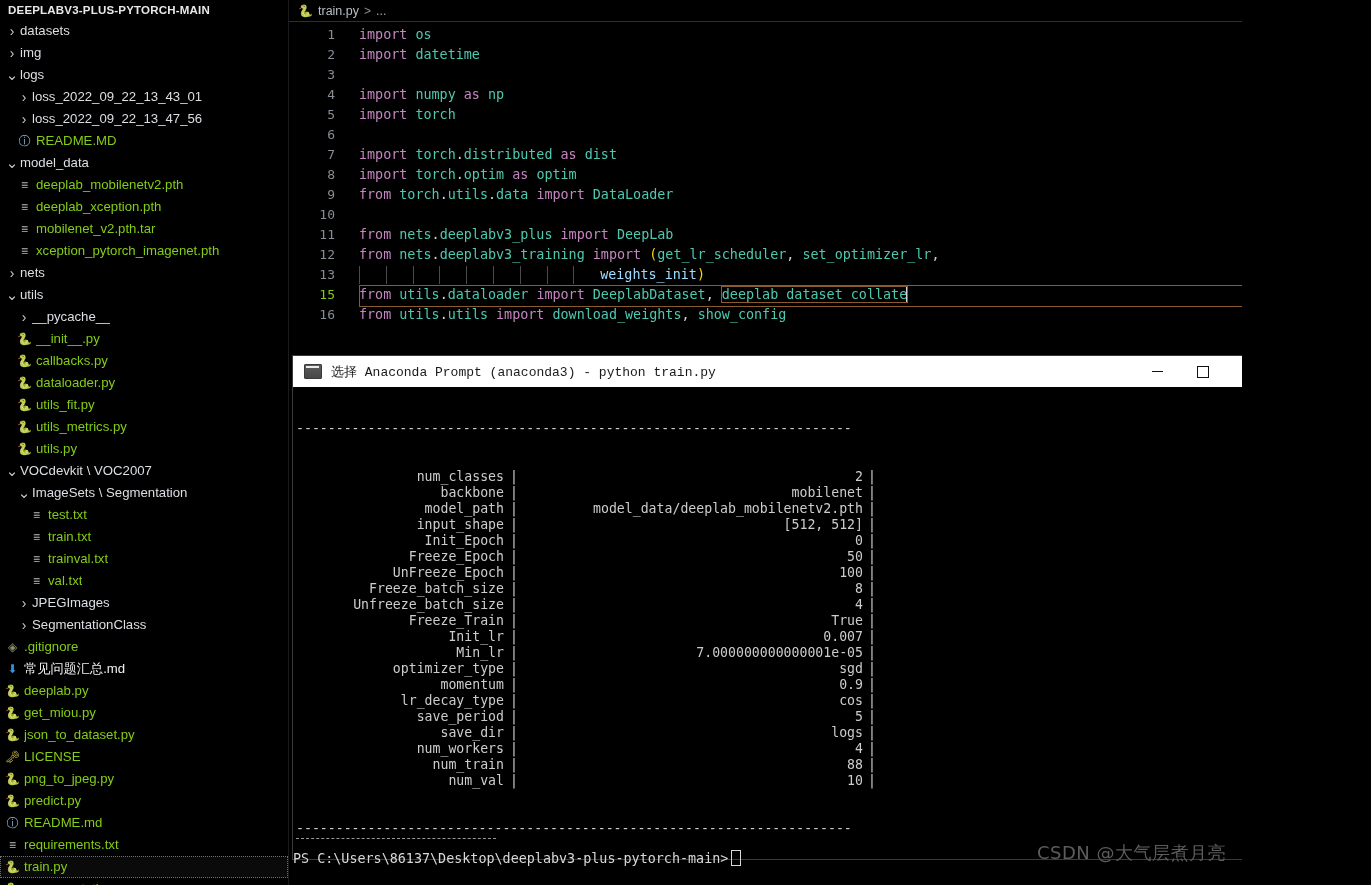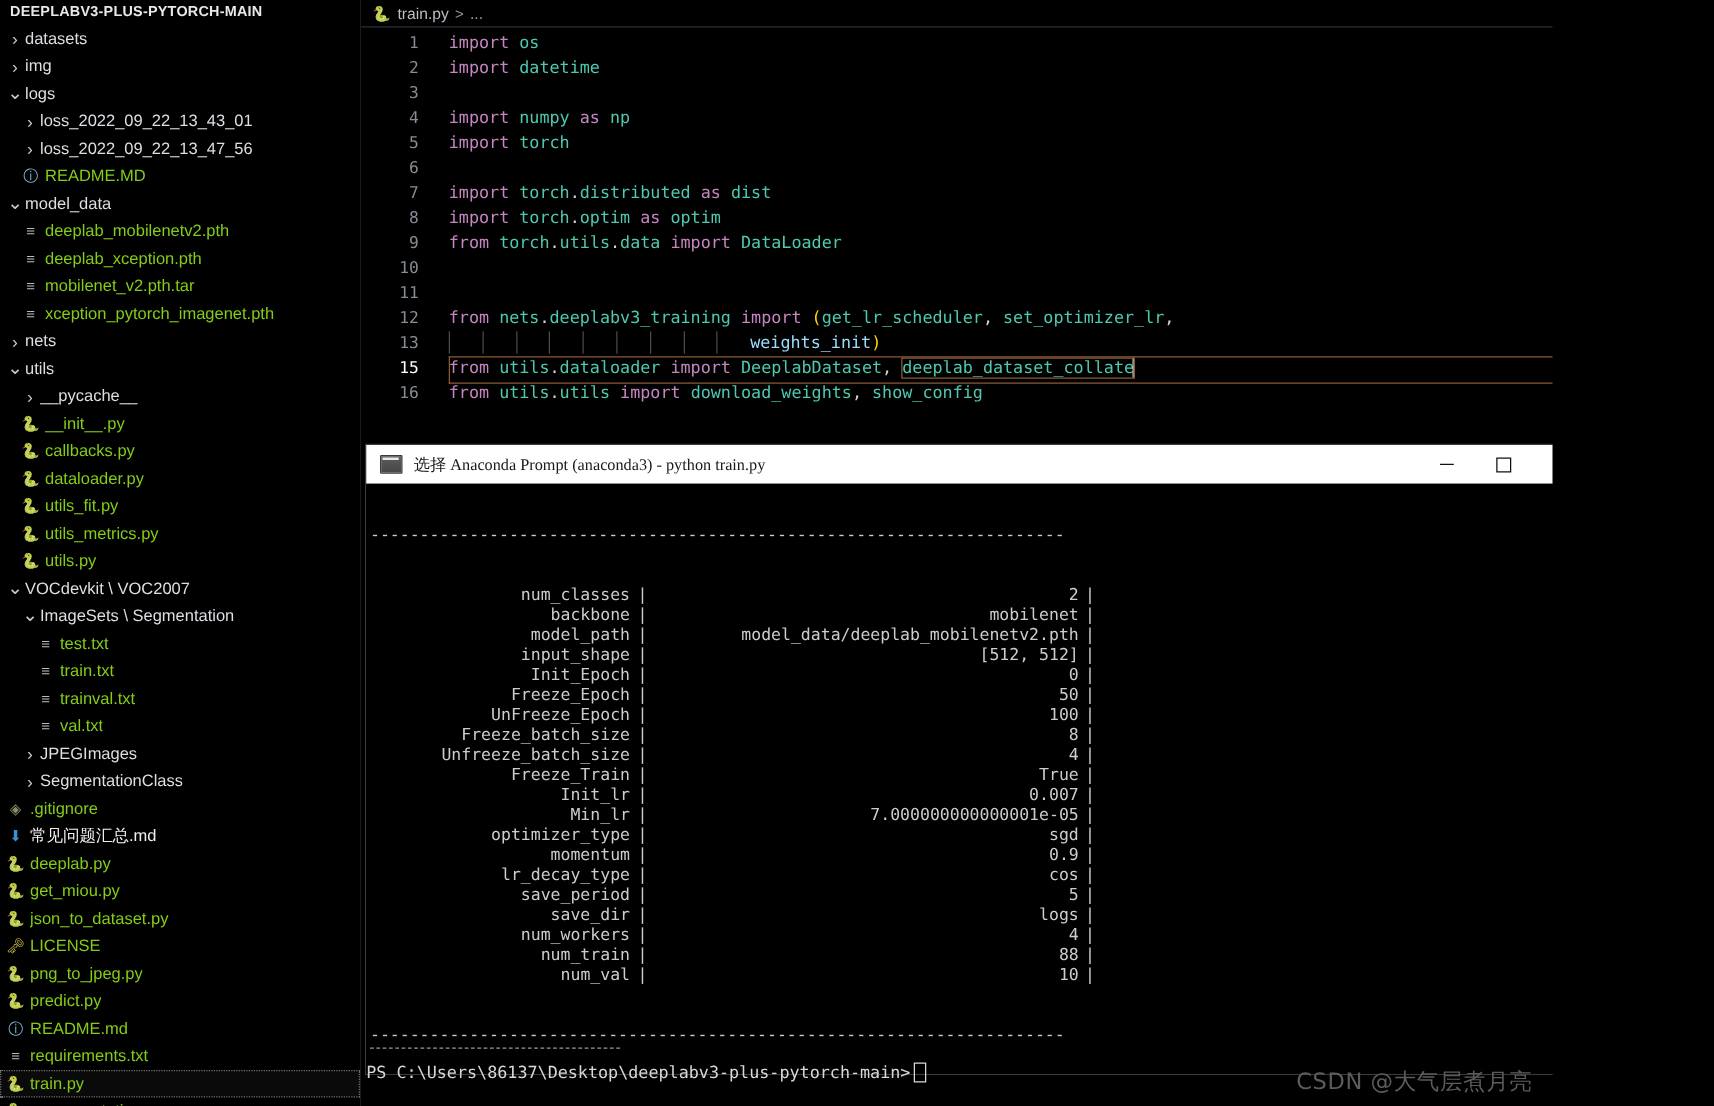--- a/index.html
+++ b/index.html
@@ -108,21 +108,21 @@
     white-space: pre;
     position: relative;
   }
   .lnum {
     width: 46px; min-width: 46px;
     text-align: right;
     padding-right: 24px;
     color: #868d94;
     font-size: 13px;
   }
-  .cline.hl .lnum { color: #ffffff; }
+  .cline.hl .lnum { color: #84cc16; }
   .ctext { position: relative; }
   .cline.hl .ctext-wrap {
     position: absolute;
     left: 70px; right: 0; top: 0; height: 20px;
     border-top: 1px solid #8a5a33;
     border-bottom: 1px solid #8a5a33;
     pointer-events: none;
   }
   .cline.hl .ctext {
     box-shadow: inset 0 0 0 0 transparent;
@@ -182,21 +182,21 @@
     margin-left: 11px; margin-right: 9px;
     background: linear-gradient(#5c5c5c, #474747);
     border: 1px solid #3a3a3a;
     border-radius: 1px;
     position: relative;
   }
   #term-title .tt-icon::after{
     content:""; position:absolute; left:1px; top:1px;
     width:13px; height:2px; background:#e9e9e9;
   }
-  #term-title .tt-text { white-space: nowrap; font-family: Liberation Serif, serif; text-align: right;}
+  #term-title .tt-text { white-space: nowrap; font-family: Liberation Mono, monospace; text-align: right;}
   #term-ctrls { margin-left: auto; display: flex; height: 31px; }
   .tctrl {
     width: 46px; height: 31px;
     display: flex; align-items: center; justify-content: center;
     color: #1a1a1a;
     font-size: 13px;
   }
   .tctrl .min-g { display:block; width: 11px; height: 1px; background: #111; }
   .tctrl .max-g { display:block; width: 10px; height: 10px; border: 1px solid #111; }
   .tctrl .close-g { font-size: 16px; line-height: 1; font-family: "DejaVu Sans", sans-serif; }
@@ -268,21 +268,21 @@
   }
   .ps-cursor {
     display:inline-block;
     width: 8px; height: 14px;
     border: 1px solid #d8d8d8;
     margin-left: 3px;
   }
 
   #watermark {
     position: absolute;
-    right: 16px; bottom: 8px;
+    right: 16px; bottom: 20px;
     color: #5c5c5c;
     font-size: 18px;
     letter-spacing: 0.5px;
     font-family: "DejaVu Sans", sans-serif;
   }
   .dashed-seam {
     position: absolute;
     left: 296px; top: 838px;
     width: 200px; height: 1px;
     border-top: 1px dashed #999;
@@ -470,21 +470,21 @@
         <div class="cline"><span class="lnum">1</span><span class="ctext"><span class="kw">import</span> <span class="mod">os</span></span></div>
         <div class="cline"><span class="lnum">2</span><span class="ctext"><span class="kw">import</span> <span class="mod">datetime</span></span></div>
         <div class="cline"><span class="lnum">3</span><span class="ctext"></span></div>
         <div class="cline"><span class="lnum">4</span><span class="ctext"><span class="kw">import</span> <span class="mod">numpy</span> <span class="kw">as</span> <span class="mod">np</span></span></div>
         <div class="cline"><span class="lnum">5</span><span class="ctext"><span class="kw">import</span> <span class="mod">torch</span></span></div>
         <div class="cline"><span class="lnum">6</span></div>
         <div class="cline"><span class="lnum">7</span><span class="ctext"><span class="kw">import</span> <span class="mod">torch</span><span class="punc">.</span><span class="mod">distributed</span> <span class="kw">as</span> <span class="mod">dist</span></span></div>
         <div class="cline"><span class="lnum">8</span><span class="ctext"><span class="kw">import</span> <span class="mod">torch</span><span class="punc">.</span><span class="mod">optim</span> <span class="kw">as</span> <span class="mod">optim</span></span></div>
         <div class="cline"><span class="lnum">9</span><span class="ctext"><span class="kw">from</span> <span class="mod">torch</span><span class="punc">.</span><span class="mod">utils</span><span class="punc">.</span><span class="mod">data</span> <span class="kw">import</span> <span class="mod">DataLoader</span></span></div>
         <div class="cline"><span class="lnum">10</span><span class="ctext"></span></div>
-        <div class="cline"><span class="lnum">11</span></div>
+        <div class="cline"><span class="lnum">11</span><span class="ctext"><span class="kw">from</span> <span class="mod">nets</span><span class="punc">.</span><span class="mod">deeplabv3_plus</span> <span class="kw">import</span> <span class="mod">DeepLab</span></span></div>
         <div class="cline"><span class="lnum">12</span><span class="ctext"><span class="kw">from</span> <span class="mod">nets</span><span class="punc">.</span><span class="mod">deeplabv3_training</span> <span class="kw">import</span> <span class="par">(</span><span class="mod">get_lr_scheduler</span><span class="punc">,</span> <span class="mod">set_optimizer_lr</span><span class="punc">,</span></span></div>
         <div class="cline"><span class="lnum">13</span><span class="ctext"><span class="ind-guide"></span><span style="display:inline-block;width:3.2ch"></span><span class="ind-guide"></span><span style="display:inline-block;width:3.2ch"></span><span class="ind-guide"></span><span style="display:inline-block;width:3.2ch"></span><span class="ind-guide"></span><span style="display:inline-block;width:3.2ch"></span><span class="ind-guide"></span><span style="display:inline-block;width:3.2ch"></span><span class="ind-guide"></span><span style="display:inline-block;width:3.2ch"></span><span class="ind-guide"></span><span style="display:inline-block;width:3.2ch"></span><span class="ind-guide"></span><span style="display:inline-block;width:3.2ch"></span><span class="ind-guide"></span><span style="display:inline-block;width:3.2ch"></span><span class="id">weights_init</span><span class="par">)</span></span></div>
         <div class="cline hl"><span class="lnum">15</span><span class="ctext"><span class="kw">from</span> <span class="mod">utils</span><span class="punc">.</span><span class="mod">dataloader</span> <span class="kw">import</span> <span class="mod">DeeplabDataset</span><span class="punc">,</span> <span class="mod sel-word">deeplab_dataset_collate</span><span class="cursor-bar"></span></span><span class="ctext-wrap hl-boxl"></span></div>
         <div class="cline"><span class="lnum">16</span><span class="ctext"><span class="kw">from</span> <span class="mod">utils</span><span class="punc">.</span><span class="mod">utils</span> <span class="kw">import</span> <span class="mod">download_weights</span><span class="punc">,</span> <span class="mod">show_config</span></span></div>
       </div>
 
     <div class="right-leak leak-cn" style="left:982px; top:541px;">素点所属的种类</div>
     <div class="right-leak leak-cn" style="left:982px; top:558px;">
       <span>是没有效果的</span>
     </div>

